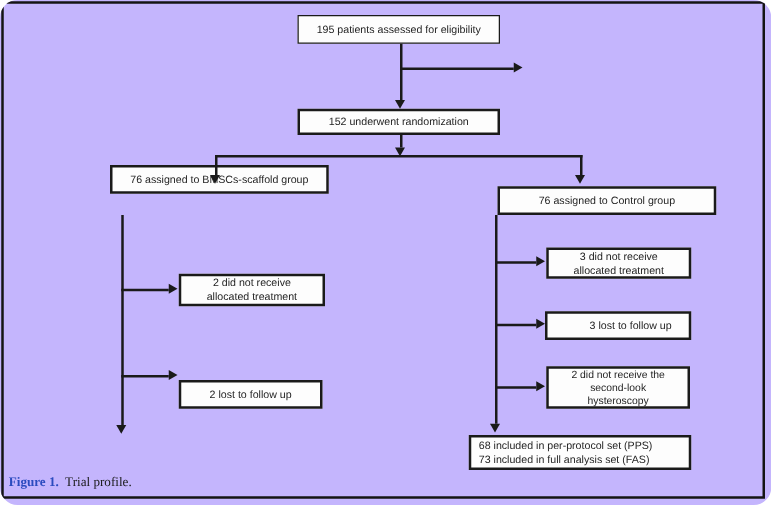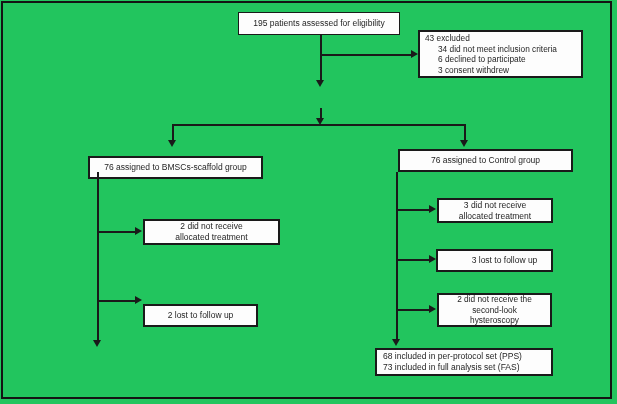--- a/index.html
+++ b/index.html
@@ -1,23 +1,24 @@
 <!DOCTYPE html>
 <html><head>
 <meta charset="utf-8">
 <style>
   html, body { margin: 0; padding: 0; background: #ffffff; }
   #stage {
     position: relative;
     width: 617px;
     height: 404px;
-    background: #22c55e;
+    background: #c4b5fd;
     font-family: "Liberation Sans", sans-serif;
     color: #1e1e1e;
     overflow: hidden;
+    border-radius: 14px;
   }
   #frame {
     position: absolute;
     left: 1px; top: 1px;
     width: 607px; height: 394px;
     border: 2px solid #141414;
     background: transparent;
   }
   .box {
     position: absolute;
@@ -77,38 +78,33 @@
 <body>
 
 <div id="stage">
 
   <div id="frame"></div>
 
   <div class="box thin" style="left:238px; top:12px; width:162px; height:23px;">
     <span class="ln">195 patients assessed for eligibility</span>
   </div>
 
-  <div class="box small left-align" style="left:418px; top:30px; width:165px; height:48px; padding-left:5px;">
-    <span class="ln">43 excluded</span>
-    <span class="excluded-items">
-      <span class="ln">34 did not meet inclusion criteria</span>
-      <span class="ln">6 declined to participate</span>
-      <span class="ln">3 consent withdrew</span>
-    </span>
+
+  <div class="box" style="left:238px; top:87px; width:162px; height:21px;">
+    <span class="ln">152 underwent randomization</span>
   </div>
 
-
-  <div class="box" style="left:88px; top:156px; width:175px; height:23px;">
+  <div class="box" style="left:88px; top:132px; width:175px; height:23px;">
     <span class="ln">76 assigned to BMSCs-scaffold group</span>
   </div>
   <div class="box" style="left:398px; top:149px; width:175px; height:23px;">
     <span class="ln">76 assigned to Control group</span>
   </div>
 
-  <div class="box" style="left:143px; top:219px; width:137px; height:26px;">
+  <div class="box" style="left:143px; top:219px; width:117px; height:26px;">
     <span class="ln">2 did not receive</span>
     <span class="ln">allocated treatment</span>
   </div>
   <div class="box" style="left:143px; top:304px; width:115px; height:23px;">
     <span class="ln">2 lost to follow up</span>
   </div>
 
   <div class="box" style="left:437px; top:198px; width:116px; height:25px;">
     <span class="ln">3 did not receive</span>
     <span class="ln">allocated treatment</span>
@@ -150,14 +146,17 @@
 
   <div class="vline" style="left:396px; top:172px; height:167px;"></div>
   <div class="arr-down" style="left:392px; top:339px;"></div>
   <div class="hline" style="left:396px; top:209px; width:33px;"></div>
   <div class="arr-right" style="left:429px; top:205px;"></div>
   <div class="hline" style="left:396px; top:259px; width:33px;"></div>
   <div class="arr-right" style="left:429px; top:255px;"></div>
   <div class="hline" style="left:396px; top:309px; width:33px;"></div>
   <div class="arr-right" style="left:429px; top:305px;"></div>
 
+  <div id="caption">
+    <span class="cap-label">Figure 1.</span><span>Trial profile.</span>
+  </div>
 
 </div>
 
 </body></html>

